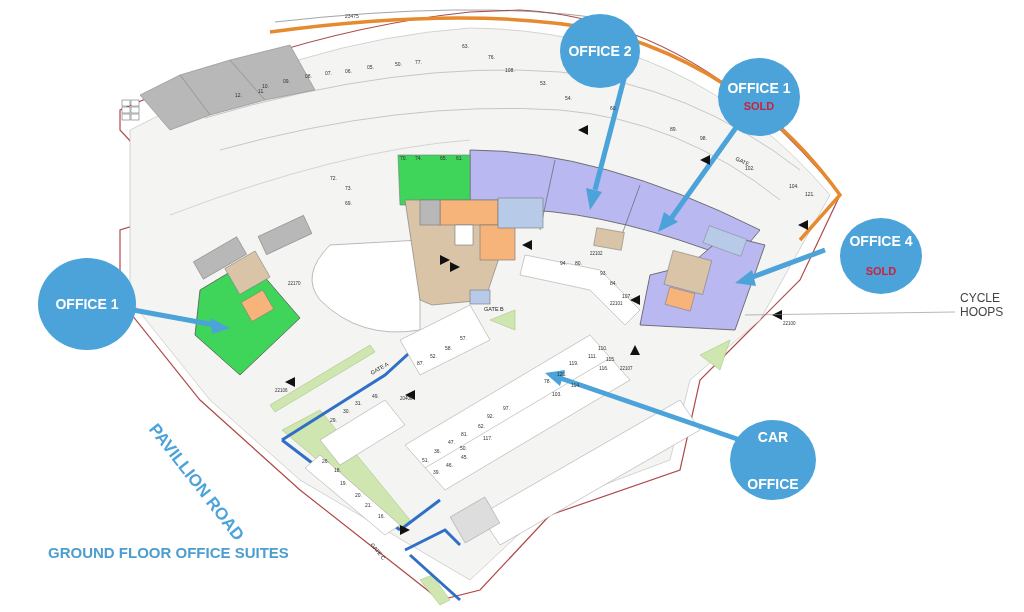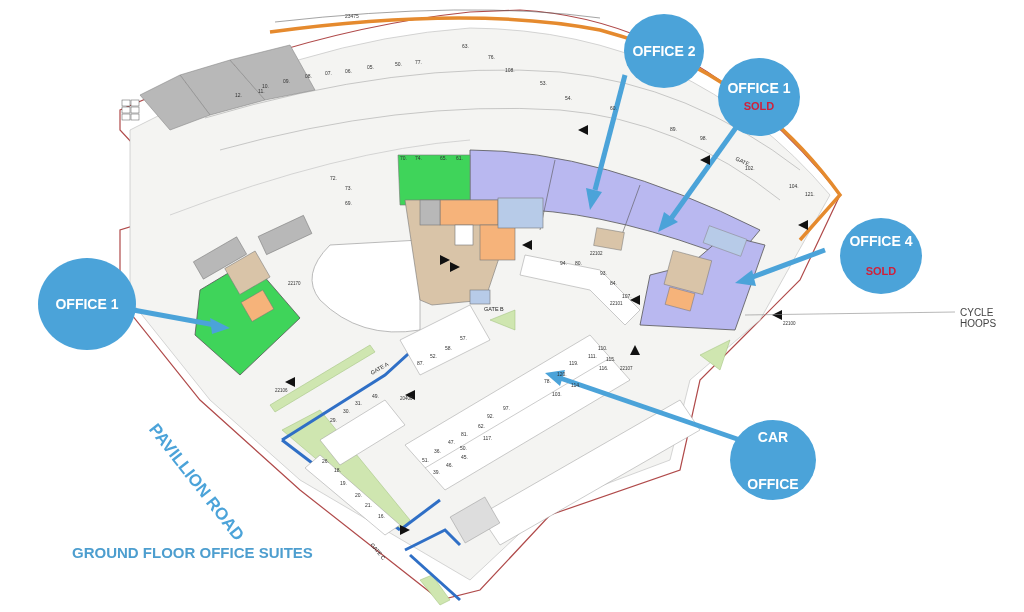--- a/index.html
+++ b/index.html
@@ -7,30 +7,30 @@
   #plan { position: absolute; left: 0; top: 0; width: 1024px; height: 612px; }
   .callout {
     position: absolute; border-radius: 50%;
     background: #4ba3d9;
     display: flex; flex-direction: column; align-items: center; justify-content: center;
     color: #ffffff; font-weight: bold; font-size: 14px; text-align: center; line-height: 18px;
     font-family: "Liberation Sans", sans-serif;
   }
   .callout .sold { color: #d0213b; font-size: 11px; }
   .title-label {
-    position: absolute; left: 72px; top: 544px; color: #4d9ecf;
+    position: absolute; left: 48px; top: 544px; color: #4d9ecf;
     font-size: 15px; font-weight: bold; letter-spacing: 0px;
   }
   .road-label {
     position: absolute; left: 160px; top: 420px; color: #4ba3d9;
     font-size: 17px; font-weight: bold; transform: rotate(52deg); transform-origin: left top;
     white-space: nowrap;
   }
   .cycle-label {
-    position: absolute; left: 960px; top: 307px; font-size: 10px; color: #444;
+    position: absolute; left: 960px; top: 291px; font-size: 12px; color: #444;
   }
   .svg-text { font-family: "Liberation Sans", sans-serif; }
 </style>
 </head>
 <body>
 
 <svg id="plan" viewBox="0 0 1024 612" xmlns="http://www.w3.org/2000/svg">
 
   <g fill="none" stroke="#b04a4a" stroke-width="1.2">
     <path d="M120 110 Q 300 30 470 12 L 520 10 Q 700 20 840 195 L 800 280 L 760 320 L 700 380 L 680 470 L 550 515 L 480 590 L 440 600 L 300 490 L 200 400 L 120 300 L 120 230 L 185 210 L 185 200 L 120 130 Z"></path>
@@ -245,21 +245,21 @@
     <text x="590" y="255">22102</text>
     <text x="610" y="305">22101</text>
     <text x="400" y="400">20400</text>
     <text x="288" y="285">22170</text>
   </g>
 </svg>
 
 <div class="callout" style="left:38px; top:258px; width:98px; height:92px;">
   <span>OFFICE 1</span>
 </div>
-<div class="callout" style="left:624px; top:14px; width:80px; height:74px;">
+<div class="callout" style="left:560px; top:14px; width:80px; height:74px;">
   <span>OFFICE 2</span>
 </div>
 <div class="callout" style="left:718px; top:58px; width:82px; height:78px;">
   <span>OFFICE 1</span>
   <span class="sold">SOLD</span>
 </div>
 <div class="callout" style="left:840px; top:218px; width:82px; height:76px;gap:12px;">
   <span>OFFICE 4</span>
   <span class="sold">SOLD</span>
 </div>

